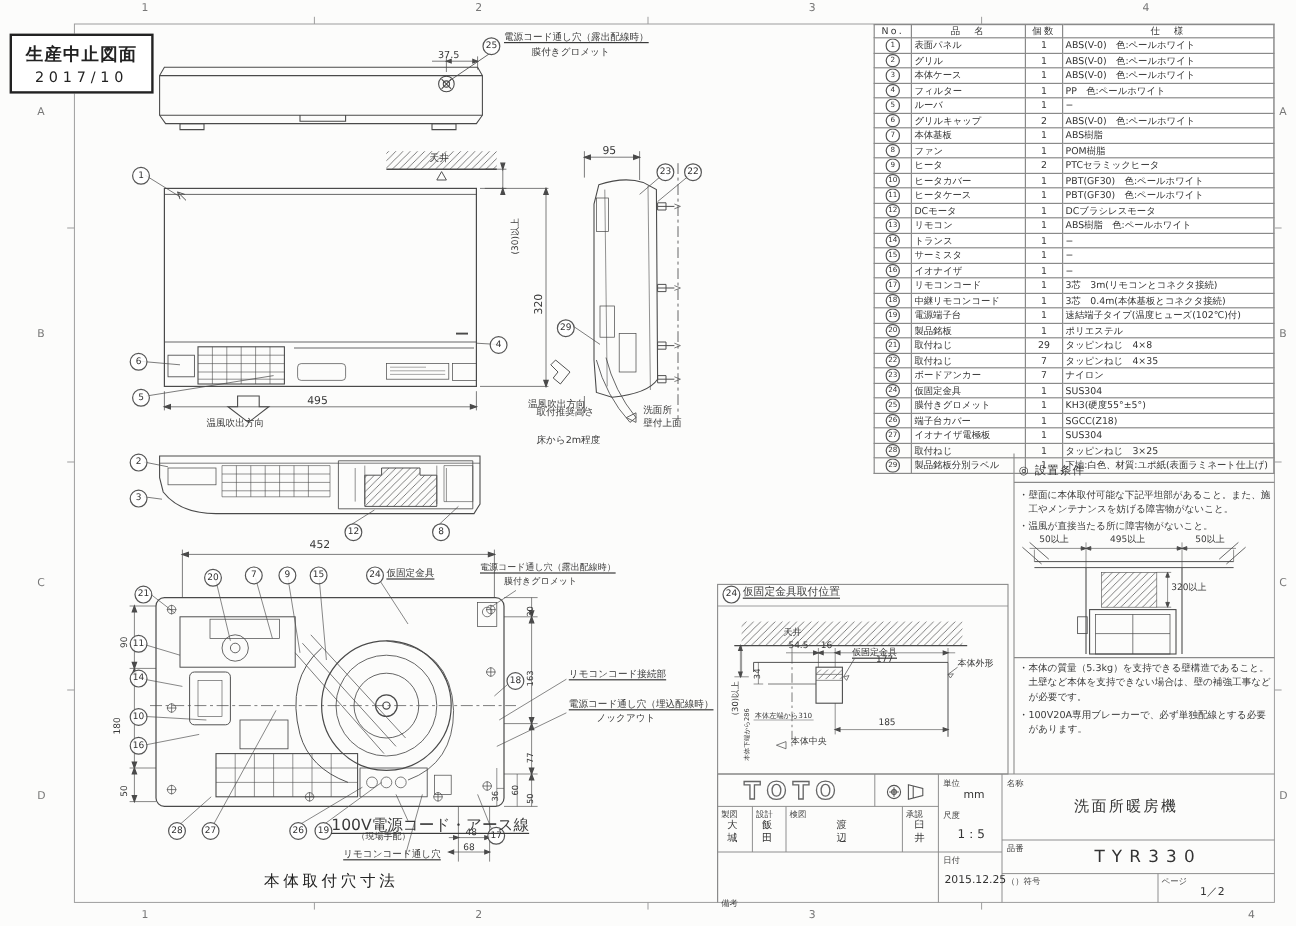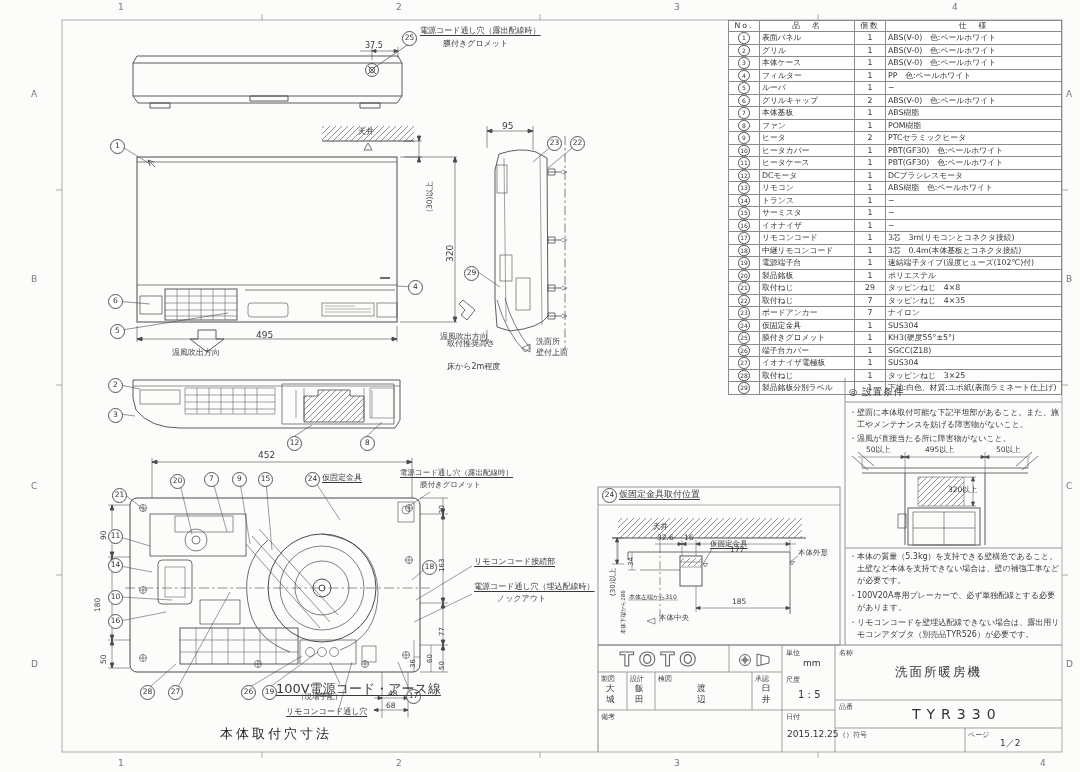--- a/index.html
+++ b/index.html
@@ -268,20 +268,24 @@
   <span class="zone" style="left:1040px;top:758px">4</span>
   <span class="zone" style="left:31px;top:89px">A</span>
   <span class="zone" style="left:31px;top:274px">B</span>
   <span class="zone" style="left:31px;top:481px">C</span>
   <span class="zone" style="left:31px;top:659px">D</span>
   <span class="zone" style="left:1066px;top:89px">A</span>
   <span class="zone" style="left:1066px;top:274px">B</span>
   <span class="zone" style="left:1066px;top:481px">C</span>
   <span class="zone" style="left:1066px;top:659px">D</span>
 
+  <div class="stamp">
+    <span class="l1">生産中止図面</span>
+    <span class="l2">2017/10</span>
+  </div>
 
   <div class="ptable">
     <table>
       <thead>
         <tr>
           <th class="c-no">No.</th>
           <th class="c-name">品　名</th>
           <th class="c-qty">個数</th>
           <th>仕　様</th>
         </tr>
@@ -560,45 +564,44 @@
   <span class="t ul" style="left:474px;top:583px">電源コード通し穴（埋込配線時）</span>
   <span class="t" style="left:497px;top:595px">ノックアウト</span>
   <span class="t ul" style="left:276px;top:682px;font-size:13px">100V電源コード・アース線</span>
   <span class="t" style="left:297px;top:693px;font-size:7.5px">（現場手配）</span>
   <span class="t ul" style="left:286px;top:708px">リモコンコード通し穴</span>
   <span class="caption" style="left:220px;top:725px">本体取付穴寸法</span>
 
   <span class="bal" style="left:602px;top:488px">24</span>
   <span class="t ul" style="left:619px;top:490px;font-size:9px">仮固定金具取付位置</span>
   <span class="t" style="left:653px;top:523px;font-size:7.5px">天井</span>
-  <span class="t" style="left:657px;top:534px;font-size:7.5px">32.6</span>
+  <span class="t" style="left:657px;top:534px;font-size:7.5px">54.5</span>
   <span class="t" style="left:684px;top:534px;font-size:7.5px">16</span>
   <span class="t" style="left:730px;top:546px;font-size:7.5px">177</span>
   <span class="t" style="left:732px;top:598px;font-size:7.5px">185</span>
   <span class="t v" style="left:628px;top:566px;font-size:7px">34</span>
   <span class="t v" style="left:610px;top:596px;font-size:7px">(30)以上</span>
   <span class="t v" style="left:620px;top:634px;font-size:5.5px">本体下端から286</span>
   <span class="t" style="left:629px;top:594px;font-size:6px">本体左端から310</span>
   <span class="t ul" style="left:710px;top:540px;font-size:7.5px">仮固定金具</span>
   <span class="t" style="left:798px;top:549px;font-size:7.5px">本体外形</span>
   <span class="t" style="left:659px;top:614px;font-size:7.5px">本体中央</span>
 
   <div class="cond">
     <div class="title">◎ 設置条件</div>
     <div class="b" style="margin-top:8px">・壁面に本体取付可能な下記平坦部があること。また、施工やメンテナンスを妨げる障害物がないこと。</div>
     <div class="b">・温風が直接当たる所に障害物がないこと。</div>
   </div>
   <span class="t" style="left:866px;top:446px;font-size:7.5px">50以上</span>
   <span class="t" style="left:925px;top:446px;font-size:7.5px">495以上</span>
   <span class="t" style="left:996px;top:446px;font-size:7.5px">50以上</span>
-  <span class="t" style="left:948px;top:486px;font-size:7.5px">320以上</span>
+  <span class="t" style="left:976px;top:486px;font-size:7.5px">320以上</span>
   <div class="cond2">
     <div class="b">・本体の質量（5.3kg）を支持できる壁構造であること。土壁など本体を支持できない場合は、壁の補強工事などが必要です。</div>
     <div class="b">・100V20A専用ブレーカーで、必ず単独配線とする必要があります。</div>
-    <div class="b">・リモコンコードを壁埋込配線できない場合は、露出用リモコンアダプタ（別売品TYR526）が必要です。</div>
   </div>
 
   <span class="toto">TOTO</span>
   <span class="tb-label" style="left:786px;top:648px">単位</span>
   <span class="tb-val" style="left:803px;top:658px;font-size:9px">mm</span>
   <span class="tb-label" style="left:839px;top:648px">名称</span>
   <span class="tb-val" style="left:895px;top:664px;font-size:12.5px;letter-spacing:2px">洗面所暖房機</span>
   <span class="tb-label" style="left:601px;top:674px">製図</span>
   <span class="tb-val" style="left:606px;top:683px;font-size:8.5px;white-space:pre;line-height:1.25">大
 城</span>
@@ -608,20 +611,20 @@
   <span class="tb-label" style="left:658px;top:674px">検図</span>
   <span class="tb-val" style="left:697px;top:683px;font-size:8.5px;white-space:pre;line-height:1.25">渡
 辺</span>
   <span class="tb-label" style="left:755px;top:674px">承認</span>
   <span class="tb-val" style="left:762px;top:683px;font-size:8.5px;white-space:pre;line-height:1.25">臼
 井</span>
   <span class="tb-label" style="left:786px;top:675px">尺度</span>
   <span class="tb-val" style="left:798px;top:688px;font-size:10px">1：5</span>
   <span class="tb-label" style="left:839px;top:702px">品番</span>
   <span class="tb-val" style="left:912px;top:706px;font-size:14px;letter-spacing:6px">TYR330</span>
-  <span class="tb-label" style="left:601px;top:712px">備考</span>
+  <span class="tb-label" style="left:601px;top:748px">備考</span>
   <span class="tb-label" style="left:786px;top:712px">日付</span>
   <span class="tb-val" style="left:787px;top:729px;font-size:9px">2015.12.25</span>
   <span class="tb-label" style="left:839px;top:730px">（）符号</span>
   <span class="tb-label" style="left:968px;top:730px">ページ</span>
   <span class="tb-val" style="left:1000px;top:737px;font-size:9px">1／2</span>
 
 </div>
 
 </body></html>

